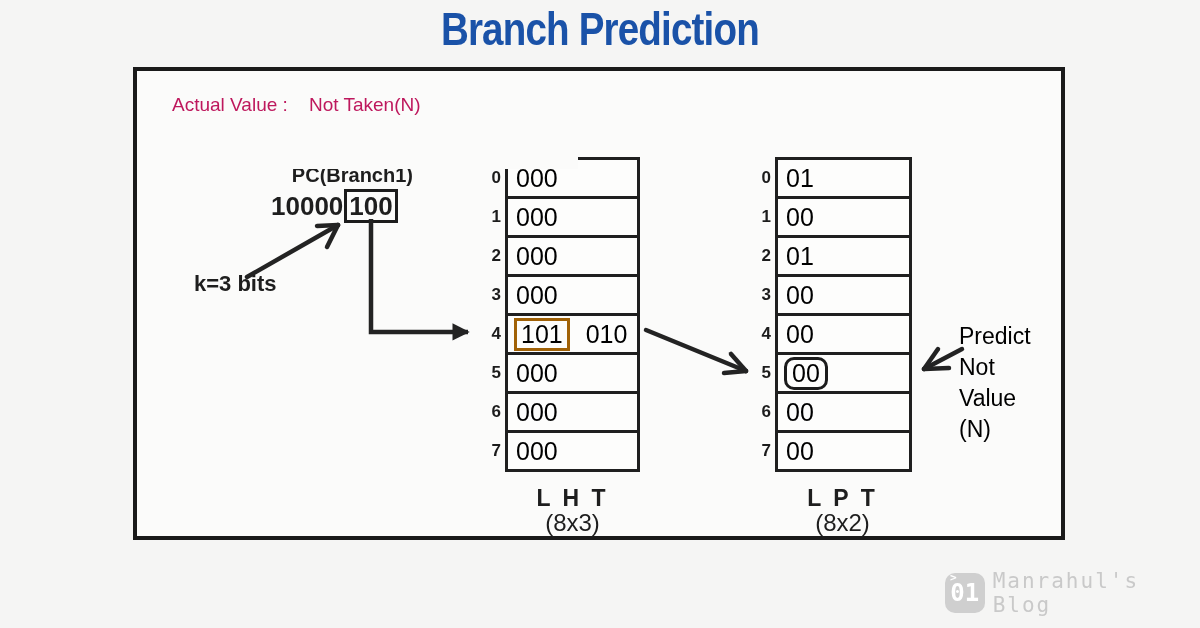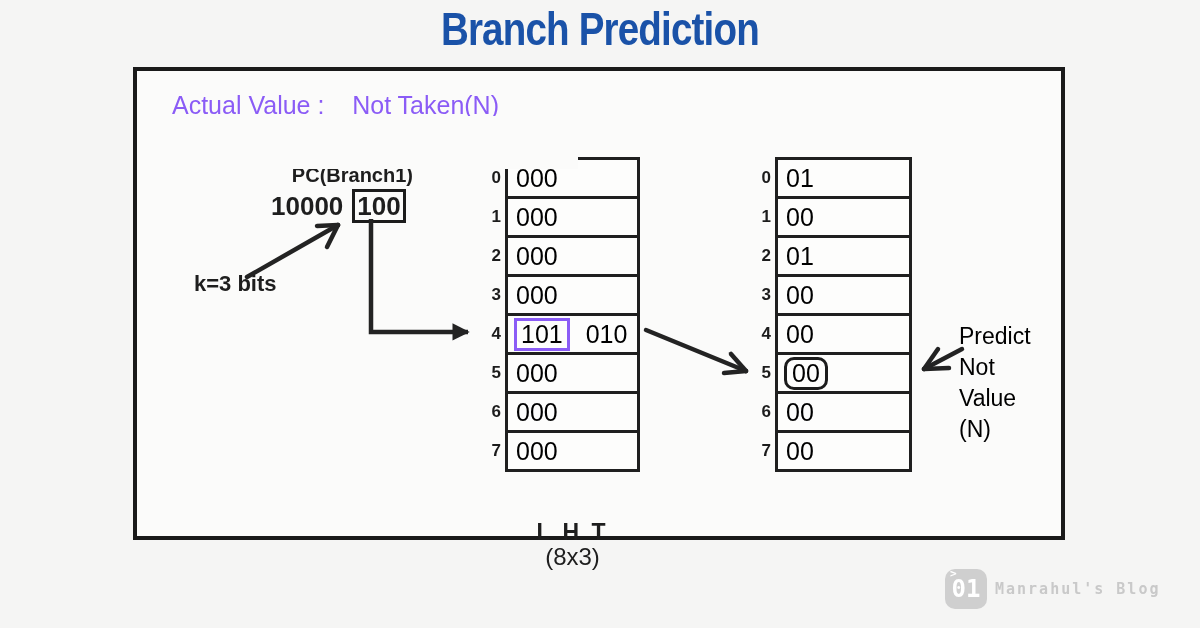--- a/index.html
+++ b/index.html
@@ -18,79 +18,79 @@
   
   .main-box{
     position:absolute; left:133px; top:67px; width:932px; height:473px;
     background:#fbfbfa; border:4px solid #1a1a1a; box-sizing:border-box; z-index:1;
   }
   
   .actual-value{
     position:absolute; left:172px; top:88px; width:420px; height:28px;
     overflow:hidden; z-index:2;
   }
-  .actual-value span{font-size:25px; line-height:34px; color:#8b5cf6; white-space:pre;}
+  .actual-value span{font-size:19px; line-height:34px; color:#be185d; white-space:pre;}
   .pc-label{
     position:absolute; left:263px; top:169px; width:150px; height:19px;
     overflow:hidden; text-align:right; z-index:2;
   }
   .pc-label span{display:block; font-size:20px; font-weight:bold; line-height:26px; margin-top:-7px;}
   .pc-value{
     position:absolute; left:271px; top:189px; z-index:2;
     font-size:26px; font-weight:bold; display:flex; align-items:center;text-align:right;
   }
   .pc-value .boxed-bits{
-    border:3px solid #1c1c1c; padding:0 2px; margin-left:9px; line-height:28px;
+    border:3px solid #1c1c1c; padding:0 2px; margin-left:1px; line-height:28px;
   }
   .k-label{position:absolute; left:194px; top:271px; font-size:22px; font-weight:bold; z-index:2;}
   
   .bit-table{position:absolute; width:135px; z-index:1;}
   .trow{
     position:relative; height:42px; margin-top:-3px;
     border:3px solid #1f1f1f; background:#fdfdfc; box-sizing:border-box;
     display:flex; align-items:center;
   }
   .trow:first-child{margin-top:0;}
   .rlabel{
     position:absolute; left:-27px; width:20px; text-align:right;
     font-size:17px; font-weight:bold; color:#1c1c1c;
   }
   .rval{font-size:25px; padding-left:8px; color:#000000; line-height:25px;}
-  .rval.boxed{border:3px solid #8b5cf6; padding:1px 4px; margin-left:6px;}
+  .rval.boxed{border:3px solid #a16207; padding:1px 4px; margin-left:6px;}
   .rval.extra{padding-left:16px;}
   .rval.roundbox{border:3px solid #1c1c1c; border-radius:10px; padding:1px 5px; margin-left:6px;}
   .lht-table{left:505px; top:157px;}
   .lpt-table{left:775px; top:157px; width:137px;}
   
   .glitch-patch{
     position:absolute; left:455px; top:146px; width:123px; height:23px;
     background:#fbfbfa; z-index:3;
   }
   
   .tcap{position:absolute; width:135px; text-align:center; z-index:2;}
   .tcap .nm{font-size:23px; font-weight:bold; letter-spacing:3px; line-height:24px;}
   .tcap .sz{font-size:24px; line-height:26px;}
-  .lht-cap{left:505px; top:486px;margin-top:34px;}
+  .lht-cap{left:505px; top:486px;}
   .lpt-cap{left:775px; top:486px;}
   
   .predict-note{position:absolute; left:959px; top:321px; z-index:2;}
   .predict-note div{font-size:23px; line-height:31px; color:#000000;}
   
   .arrows{position:absolute; left:0; top:0; z-index:4; pointer-events:none;}
   
   .watermark{position:absolute; left:945px; top:569px; display:flex; align-items:center; z-index:2;}
   .wm-badge{
     position:relative; width:42px; height:40px; border-radius:10px;
     background:#cfcfcf; color:#ffffff; display:flex; align-items:center; justify-content:center;
     font-family:"DejaVu Sans Mono", monospace; font-weight:bold; font-size:24px;
   }
   .wm-badge .prompt{position:absolute; left:5px; top:-1px; font-size:11px; line-height:11px;}
   .wm-text{
-    margin-left:8px; font-family:"DejaVu Sans Mono", monospace; font-weight:bold;
-    font-size:15px; letter-spacing:2px; color:#c9c9c9;
+    margin-left:8px; font-family:"DejaVu Sans Mono", monospace; font-weight:normal;
+    font-size:21px; letter-spacing:2px; color:#c9c9c9;
   }
 </style>
 </head>
 <body>
 
 <div id="page">
 
   <div class="title-wrap">
     <span>Branch Prediction</span>
   </div>
@@ -180,20 +180,24 @@
       <span class="rlabel">7</span>
       <span class="rval">00</span>
     </div>
   </div>
 
   <div class="glitch-patch"></div>
 
   <div class="tcap lht-cap">
     <div class="nm">L H T</div>
     <div class="sz">(8x3)</div>
+  </div>
+  <div class="tcap lpt-cap">
+    <div class="nm">L P T</div>
+    <div class="sz">(8x2)</div>
   </div>
 
   <div class="predict-note">
     <div>Predict</div>
     <div>Not</div>
     <div>Value</div>
     <div>(N)</div>
   </div>
 
   <svg class="arrows" width="1200" height="628" viewBox="0 0 1200 628">

